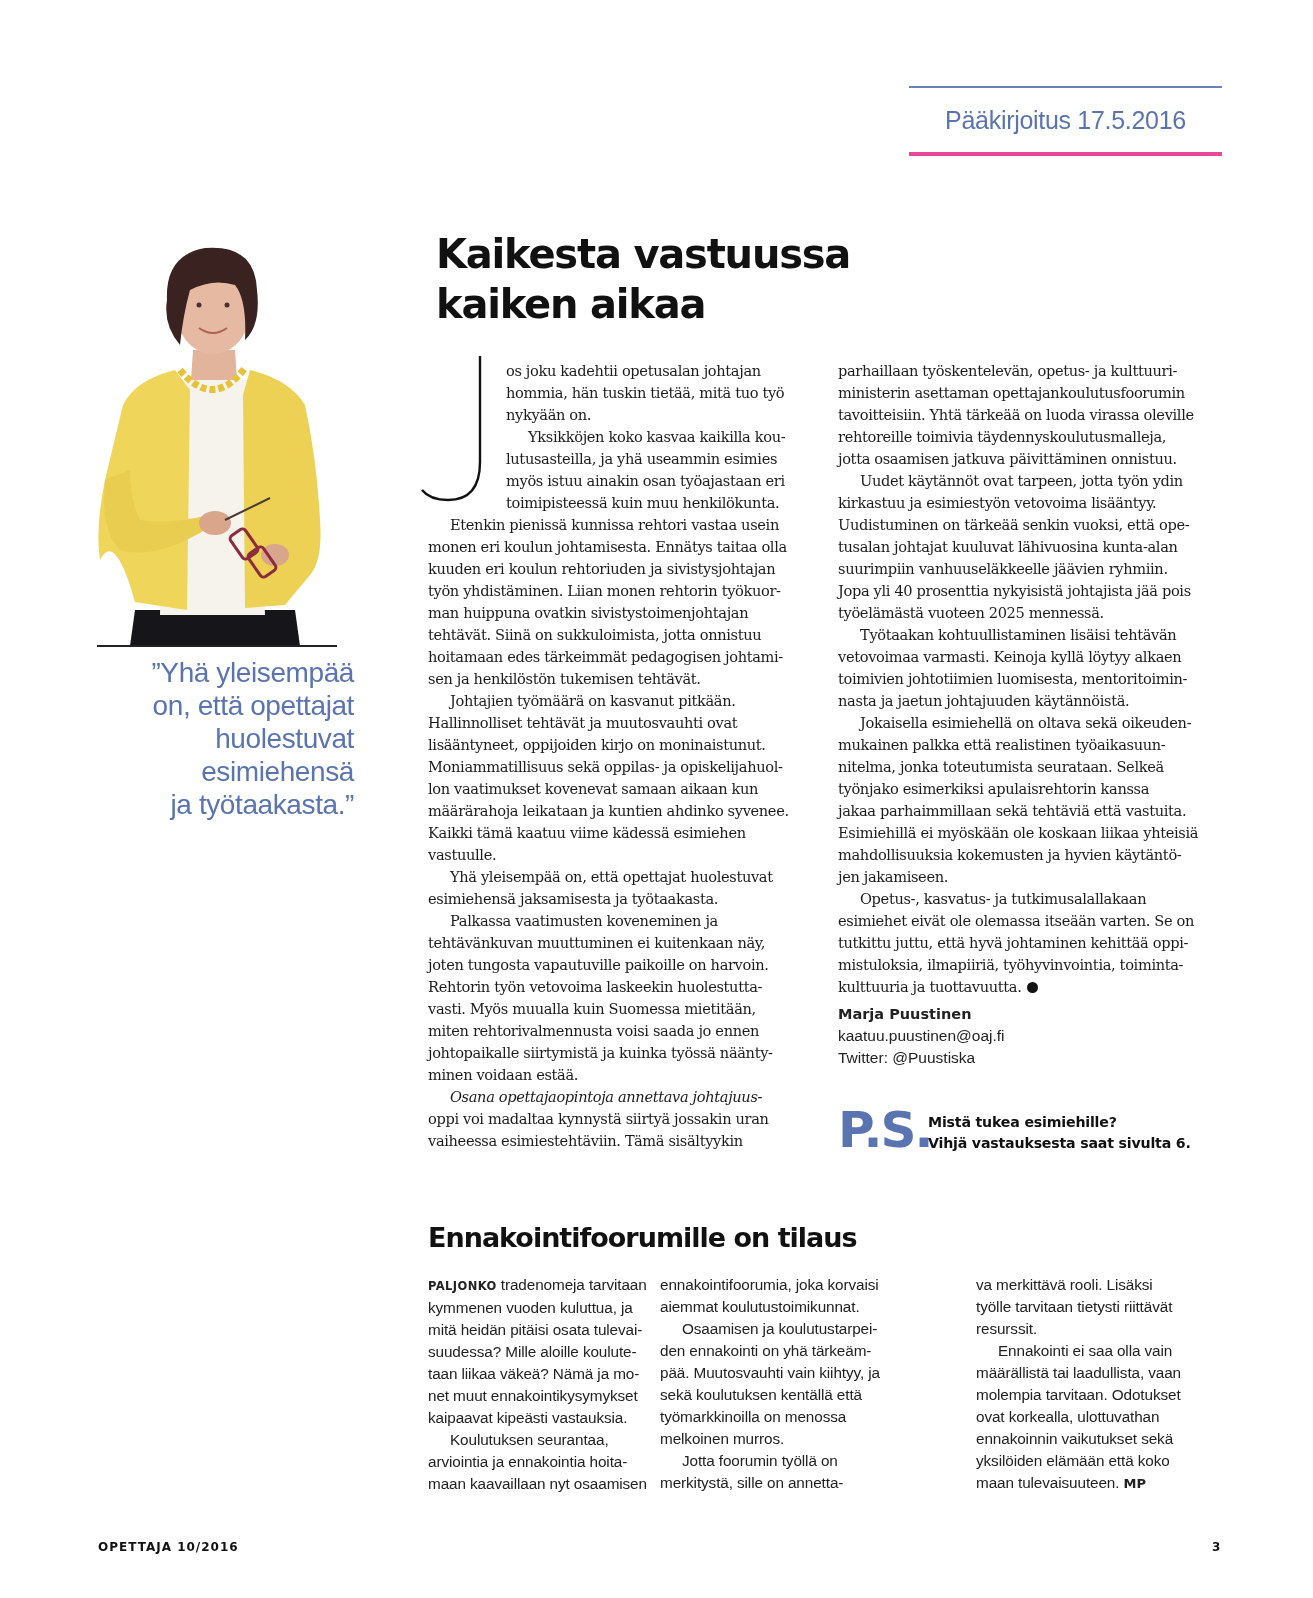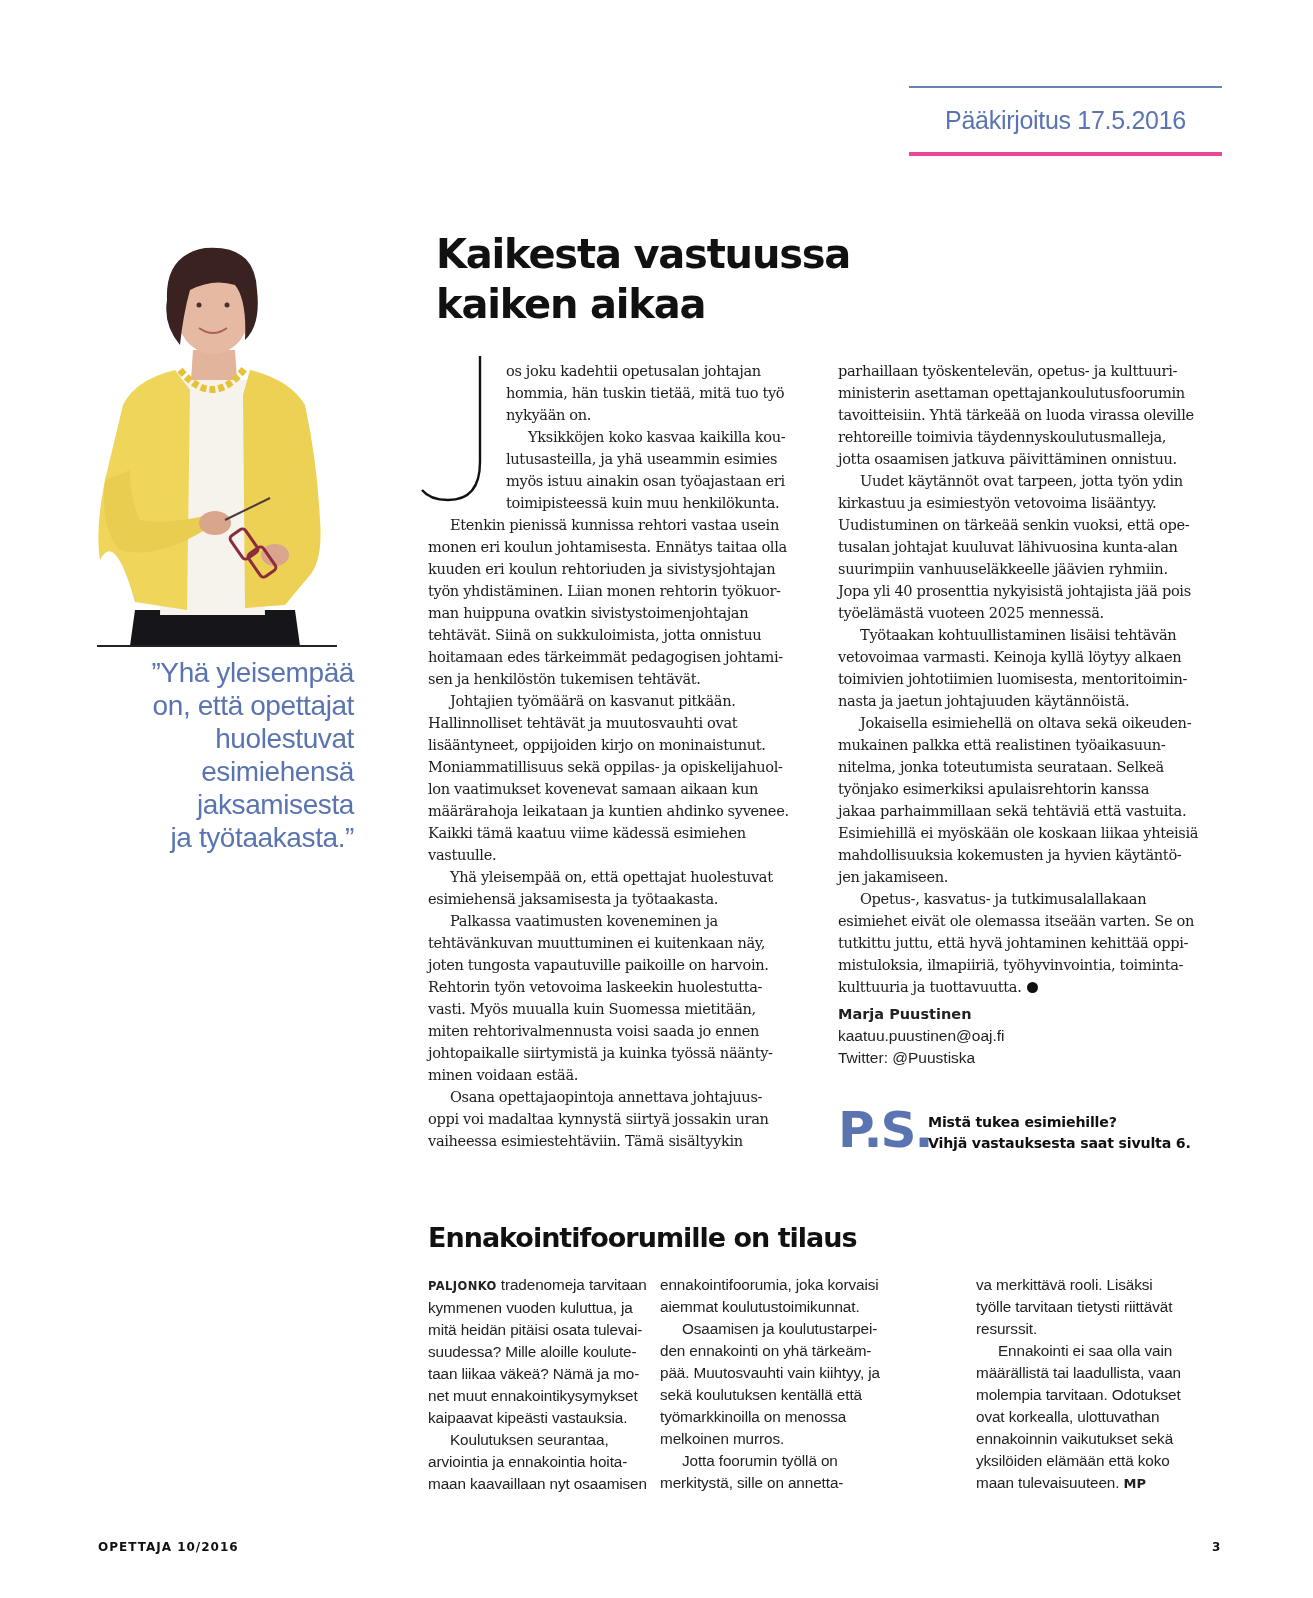--- a/index.html
+++ b/index.html
@@ -147,21 +147,20 @@
     <circle cx="132" cy="75" r="2.5" fill="#4a3030"></circle>
   </svg>
 </div>
 <div class="photo-rule"></div>
 
 <blockquote class="pull-quote">
   <span class="pq-line first">”Yhä yleisempää</span>
   <span class="pq-line">on, että opettajat</span>
   <span class="pq-line">huolestuvat</span>
   <span class="pq-line">esimiehensä</span>
-  <span class="pq-line">jaksamisesta</span>
   <span class="pq-line">ja työtaakasta.”</span>
 </blockquote>
 
 <div class="col col-left">
   <div class="dropcap-wrap">
     <svg class="dropcap-j" viewBox="0 0 70 152" role="img" aria-label="J">
       <path d="M60 2 L60 108 Q60 146 28 146 Q10 146 2 136" fill="none" stroke="#111" stroke-width="2.4"></path>
     </svg>
     <div id="dropcap-lines">
         <span class="line">os joku kadehtii opetusalan johtajan</span>
@@ -202,21 +201,21 @@
         <span class="line" style="padding-left: 22px;">Palkassa vaatimusten koveneminen ja</span>
         <span class="line">tehtävänkuvan muuttuminen ei kuitenkaan näy,</span>
         <span class="line">joten tungosta vapautuville paikoille on harvoin.</span>
         <span class="line">Rehtorin työn vetovoima laskeekin huolestutta-</span>
         <span class="line">vasti. Myös muualla kuin Suomessa mietitään,</span>
         <span class="line">miten rehtorivalmennusta voisi saada jo ennen</span>
         <span class="line">johtopaikalle siirtymistä ja kuinka työssä näänty-</span>
         <span class="line">minen voidaan estää.</span>
       </p>
       <p style="text-indent: 0px;">
-        <span class="line" style="padding-left: 22px;">Osana opettajaopintoja annettava johtajuus-</span>
+        <span class="line" style="padding-left: 22px; font-style: italic;">Osana opettajaopintoja annettava johtajuus-</span>
         <span class="line">oppi voi madaltaa kynnystä siirtyä jossakin uran</span>
         <span class="line">vaiheessa esimiestehtäviin. Tämä sisältyykin</span>
       </p>
     </div>
 </div>
 
 <div class="col col-right">
   <div id="right-paragraphs">
       <p style="text-indent: 0px;">
         <span class="line"><span>parhaillaan työskentelevän, opetus- ja kulttuuri-</span></span>

